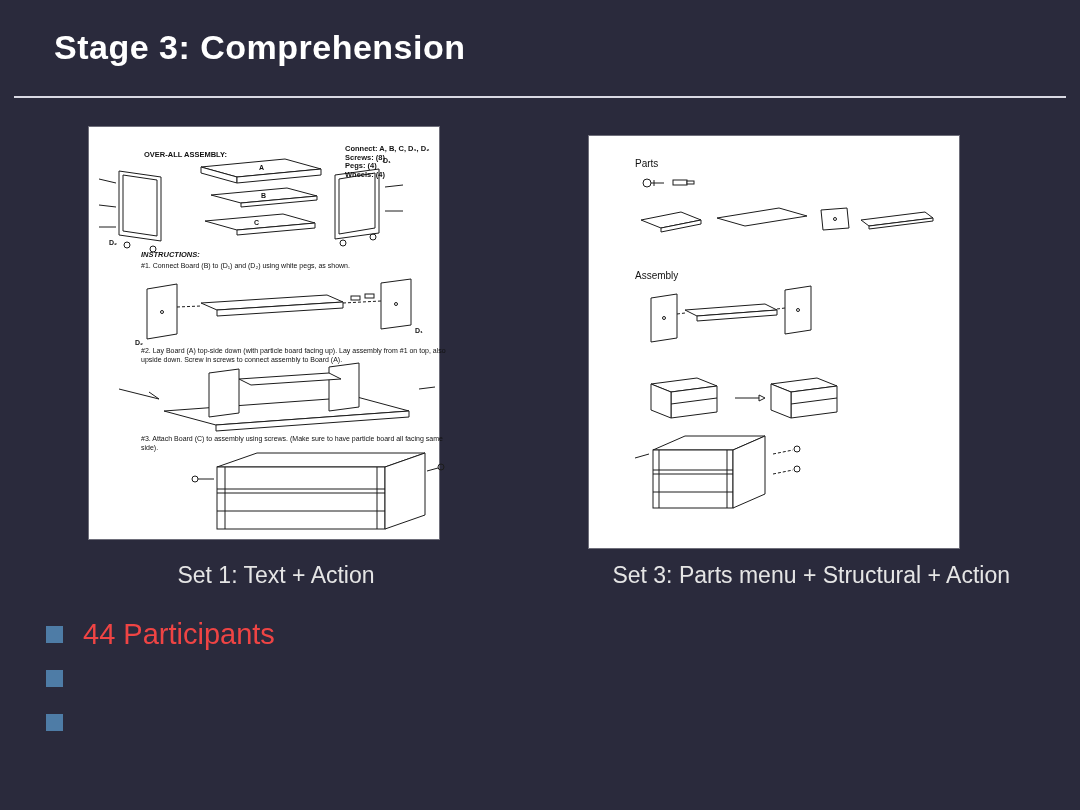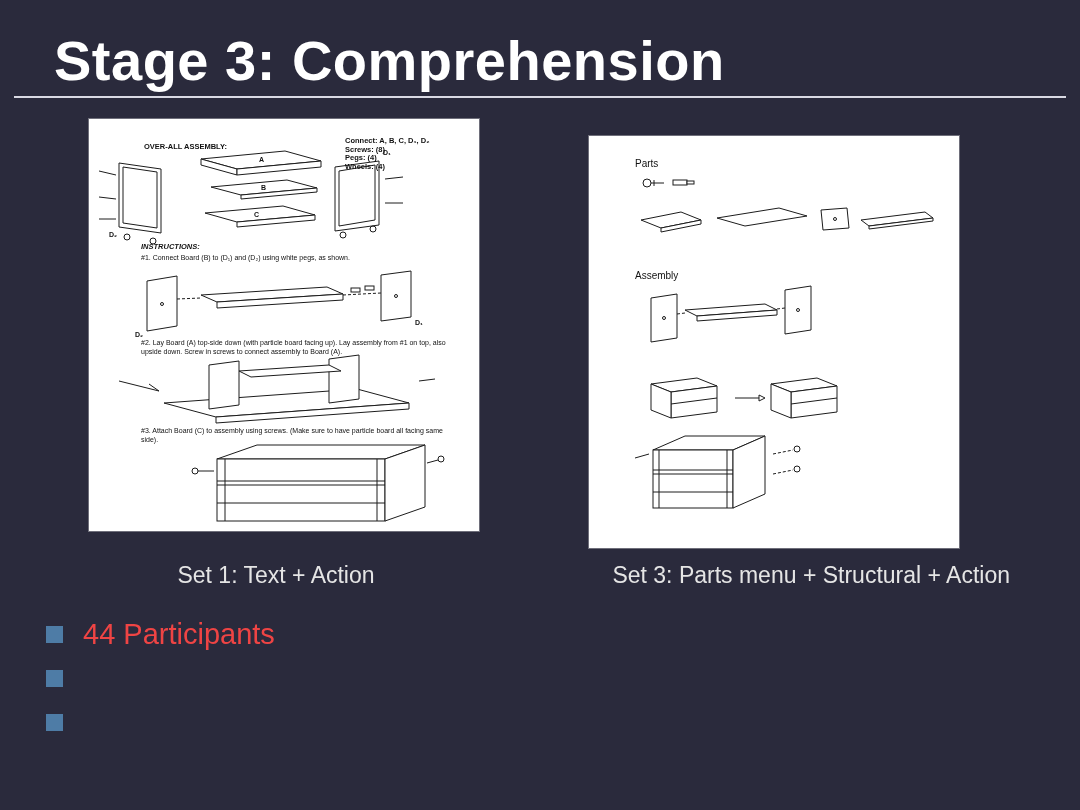--- a/index.html
+++ b/index.html
@@ -1,23 +1,23 @@
 <!DOCTYPE html>
 <html><head>
 <meta charset="utf-8">
 <style>
   * { margin:0; padding:0; box-sizing:border-box; }
   html,body { width:1080px; height:810px; }
   body { background:#2a2a3c; font-family:"Liberation Sans", sans-serif; position:relative; overflow:hidden; }
 
-  .slide-title { position:absolute; left:54px; top:28px; font-size:56px; font-weight:700; color:#ffffff; letter-spacing:0.5px; }
+  .slide-title { position:absolute; left:54px; top:28px; font-size:34px; font-weight:700; color:#ffffff; letter-spacing:0.5px; }
   .divider { position:absolute; left:14px; top:96px; width:1052px; height:2px; background:#d9d9e3; }
 
   .figure-panel { position:absolute; background:#ffffff; border:1px solid #6e6e7a; }
-  #left-panel { left:88px; top:118px; width:392px; height:414px; }
+  #left-panel { left:88px; top:126px; width:352px; height:414px; }
   #right-panel { left:588px; top:135px; width:372px; height:414px; }
 
   .caption { position:absolute; top:562px; color:#e5e5e5; font-size:23px; text-align:center; }
   #left-caption { left:88px; width:376px; }
   #right-caption { left:538px; width:472px;text-align:right; }
 
   .bullets { position:absolute; left:46px; top:612px; }
   .bullet-item { display:flex; align-items:center; height:44px; }
   .bullet-marker { width:17px; height:17px; background:#4e7ca6; margin-right:20px; flex:none; }
   .bullet-text { color:#ef4444; font-size:29px; white-space:nowrap; }

